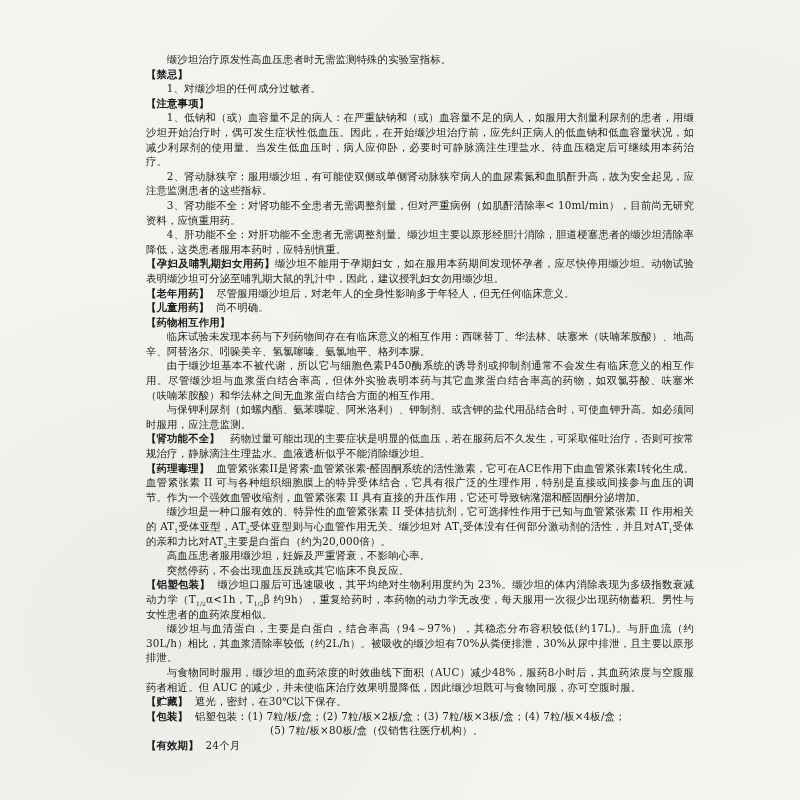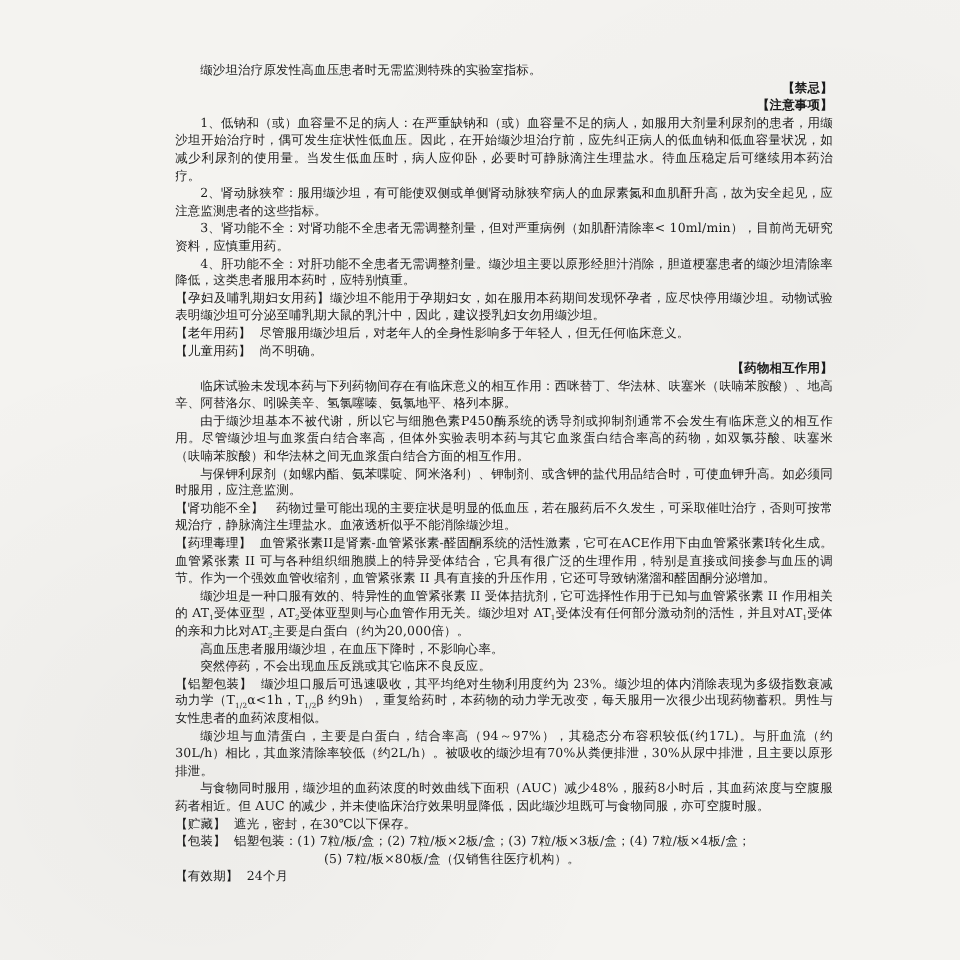--- a/index.html
+++ b/index.html
@@ -17,36 +17,37 @@
       radial-gradient(ellipse at 85% 30%, rgba(0,0,0,0.025), transparent 45%),
       #f4f3f0;
   }
   .content {
     position: absolute; left: 146px; top: 52px; width: 548px;
     font-size: 10.4px; line-height: 14.6px;
     letter-spacing: 0.15px;
   }
   .p { margin: 0; text-align: justify; }
   .indent { text-indent: 2em; }
-  .hd { font-weight: bold; margin: 0; text-align: right; }
-  .hd-inline { font-weight: normal; }
+  .hd { font-weight: bold; margin: 0; }
+  .hd-inline { font-weight: bold; }
   .sub { font-size: 6px; vertical-align: sub; line-height: 0; }
   .pkg-cont { padding-left: 124px; }
 </style>
 </head>
 <body>
 
 <div class="paper"></div>
 
 <div class="content">
 
   <p class="p indent">缬沙坦治疗原发性高血压患者时无需监测特殊的实验室指标。</p>
 
   <section>
     <p class="hd">【禁忌】</p>
+    <p class="p indent">1、对缬沙坦的任何成分过敏者。</p>
   </section>
 
   <section>
     <p class="hd">【注意事项】</p>
     <p class="p indent">1、低钠和（或）血容量不足的病人：在严重缺钠和（或）血容量不足的病人，如服用大剂量利尿剂的患者，用缬沙坦开始治疗时，偶可发生症状性低血压。因此，在开始缬沙坦治疗前，应先纠正病人的低血钠和低血容量状况，如减少利尿剂的使用量。当发生低血压时，病人应仰卧，必要时可静脉滴注生理盐水。待血压稳定后可继续用本药治疗。</p>
     <p class="p indent">2、肾动脉狭窄：服用缬沙坦，有可能使双侧或单侧肾动脉狭窄病人的血尿素氮和血肌酐升高，故为安全起见，应注意监测患者的这些指标。</p>
     <p class="p indent">3、肾功能不全：对肾功能不全患者无需调整剂量，但对严重病例（如肌酐清除率&lt; 10ml/min），目前尚无研究资料，应慎重用药。</p>
     <p class="p indent">4、肝功能不全：对肝功能不全患者无需调整剂量。缬沙坦主要以原形经胆汁消除，胆道梗塞患者的缬沙坦清除率降低，这类患者服用本药时，应特别慎重。</p>
   </section>
 
@@ -61,21 +62,21 @@
     <p class="p indent">临床试验未发现本药与下列药物间存在有临床意义的相互作用：西咪替丁、华法林、呋塞米（呋喃苯胺酸）、地高辛、阿替洛尔、吲哚美辛、氢氯噻嗪、氨氯地平、格列本脲。</p>
     <p class="p indent">由于缬沙坦基本不被代谢，所以它与细胞色素P450酶系统的诱导剂或抑制剂通常不会发生有临床意义的相互作用。尽管缬沙坦与血浆蛋白结合率高，但体外实验表明本药与其它血浆蛋白结合率高的药物，如双氯芬酸、呋塞米（呋喃苯胺酸）和华法林之间无血浆蛋白结合方面的相互作用。</p>
     <p class="p indent">与保钾利尿剂（如螺内酯、氨苯喋啶、阿米洛利）、钾制剂、或含钾的盐代用品结合时，可使血钾升高。如必须同时服用，应注意监测。</p>
   </section>
 
   <p class="p"><span class="hd-inline">【肾功能不全】</span>&nbsp;&nbsp;&nbsp;<span>药物过量可能出现的主要症状是明显的低血压，若在服药后不久发生，可采取催吐治疗，否则可按常规治疗，静脉滴注生理盐水。血液透析似乎不能消除缬沙坦。</span></p>
 
   <section>
     <p class="p"><span class="hd-inline">【药理毒理】</span>&nbsp;&nbsp;<span>血管紧张素II是肾素-血管紧张素-醛固酮系统的活性激素，它可在ACE作用下由血管紧张素I转化生成。血管紧张素 II 可与各种组织细胞膜上的特异受体结合，它具有很广泛的生理作用，特别是直接或间接参与血压的调节。作为一个强效血管收缩剂，血管紧张素 II 具有直接的升压作用，它还可导致钠潴溜和醛固酮分泌增加。</span></p>
     <p class="p indent"><span>缬沙坦是一种口服有效的、特异性的血管紧张素 II 受体拮抗剂，它可选择性作用于已知与血管紧张素 II 作用相关的 AT</span><span class="sub">1</span><span>受体亚型，AT</span><span class="sub">2</span><span>受体亚型则与心血管作用无关。缬沙坦对 AT</span><span class="sub">1</span><span>受体没有任何部分激动剂的活性，并且对AT</span><span class="sub">1</span><span>受体的亲和力比对AT</span><span class="sub">2</span><span>主要是白蛋白（约为20,000倍）。</span></p>
-    <p class="p indent">高血压患者服用缬沙坦，在血压下降时，不影响心率。</p>
+    <p class="p indent">高血压患者服用缬沙坦，妊娠及严重肾衰，不影响心率。</p>
     <p class="p indent">突然停药，不会出现血压反跳或其它临床不良反应。</p>
   </section>
 
   <section>
     <p class="p"><span class="hd-inline">【铝塑包装】</span>&nbsp;&nbsp;<span>缬沙坦口服后可迅速吸收，其平均绝对生物利用度约为 23%。缬沙坦的体内消除表现为多级指数衰减动力学（T</span><span class="sub">1/2</span><span>α&lt;1h，T</span><span class="sub">1/2</span><span>β 约9h），重复给药时，本药物的动力学无改变，每天服用一次很少出现药物蓄积。男性与女性患者的血药浓度相似。</span></p>
     <p class="p indent">缬沙坦与血清蛋白，主要是白蛋白，结合率高（94～97%），其稳态分布容积较低(约17L)。与肝血流（约30L/h）相比，其血浆清除率较低（约2L/h）。被吸收的缬沙坦有70%从粪便排泄，30%从尿中排泄，且主要以原形排泄。</p>
     <p class="p indent">与食物同时服用，缬沙坦的血药浓度的时效曲线下面积（AUC）减少48%，服药8小时后，其血药浓度与空腹服药者相近。但 AUC 的减少，并未使临床治疗效果明显降低，因此缬沙坦既可与食物同服，亦可空腹时服。</p>
   </section>
 
   <p class="p"><span class="hd-inline">【贮藏】</span>&nbsp;&nbsp;<span>遮光，密封，在30℃以下保存。</span></p>

